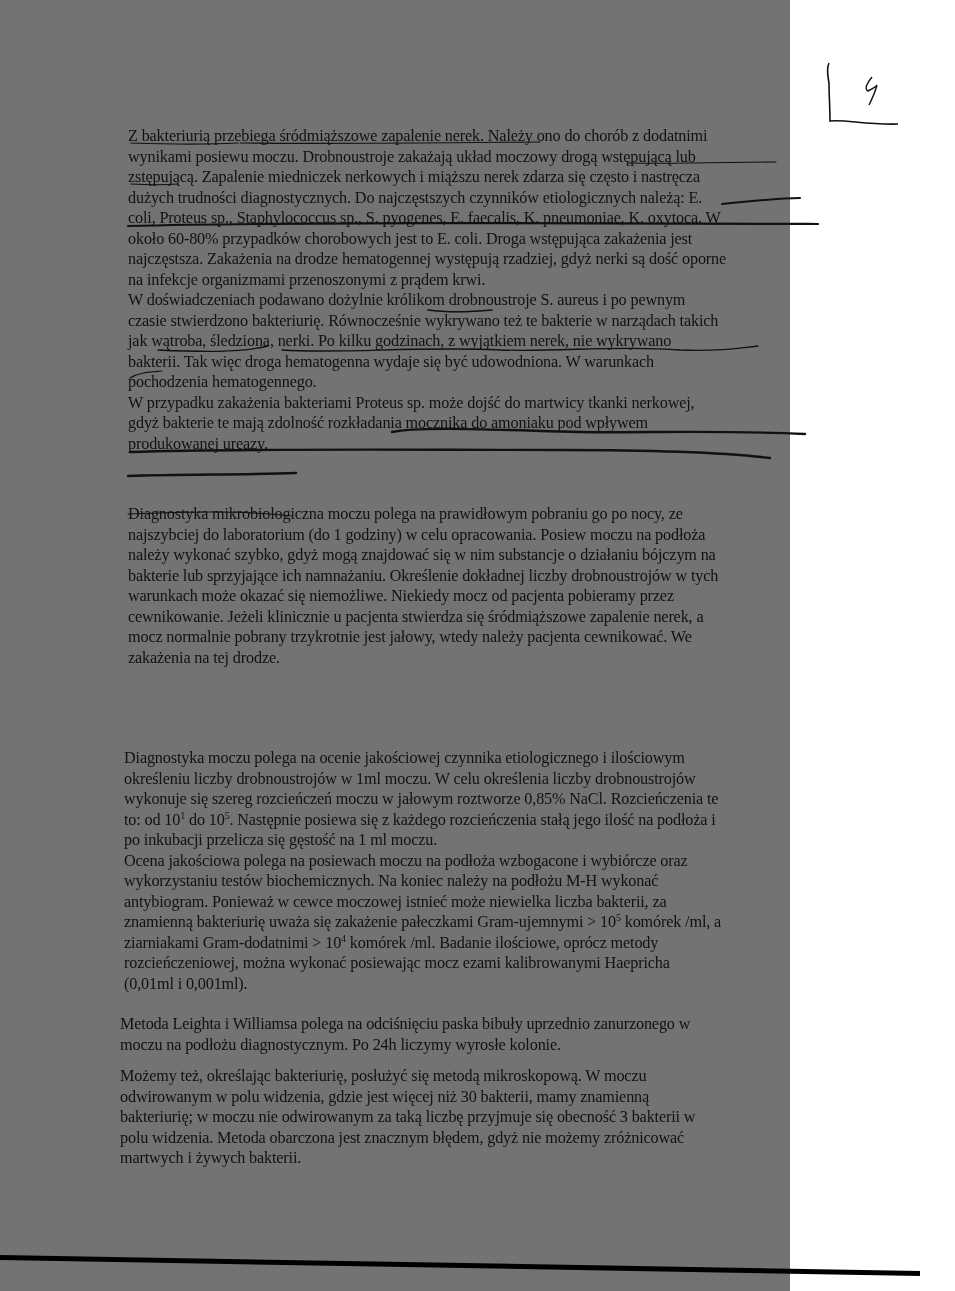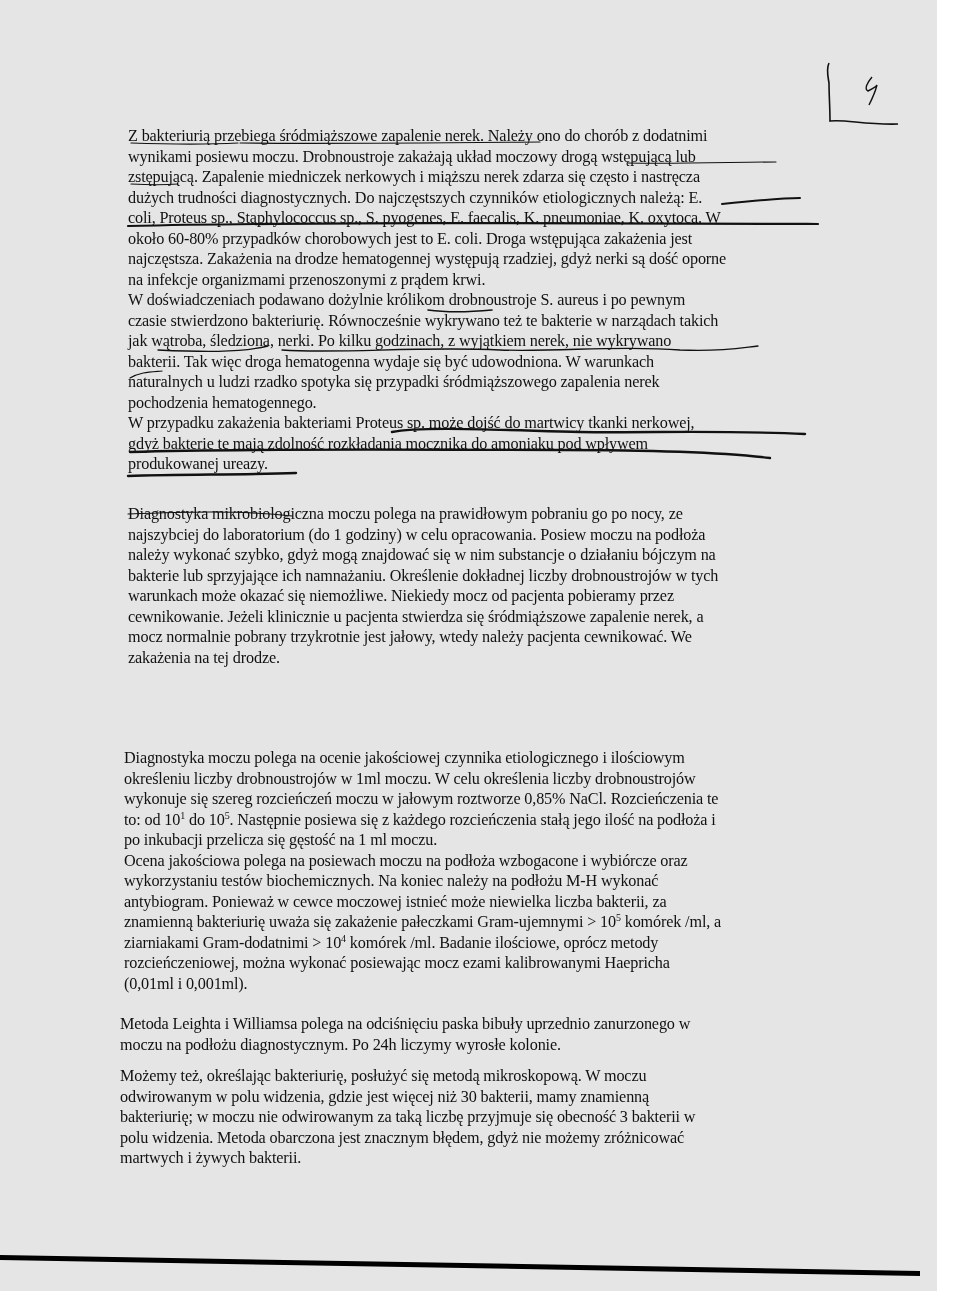--- a/index.html
+++ b/index.html
@@ -1,17 +1,17 @@
 <!DOCTYPE html>
 <html><head>
   <meta charset="utf-8">
   <style>
     html, body { margin: 0; padding: 0; background: #ffffff; }
     body { width: 955px; height: 1291px; position: relative; overflow: hidden; }
-    .page { position: absolute; left: 0; top: 0; width: 937px; height: 1291px; background: #e5e5e5; }
+    .page { position: absolute; left: 0; top: 0; width: 790px; height: 1291px; background: #737373; }
     .text {
       position: absolute;
       left: 128px;
       width: 705px;
       font-family: "Liberation Serif", serif;
       font-size: 16.2px;
       line-height: 20.5px;
       color: #111;
       letter-spacing: -0.15px;
     }
@@ -42,21 +42,20 @@
     <span class="ln">zstępującą. Zapalenie miedniczek nerkowych i miąższu nerek zdarza się często i nastręcza</span>
     <span class="ln">dużych trudności diagnostycznych. Do najczęstszych czynników etiologicznych należą: E.</span>
     <span class="ln">coli, Proteus sp., Staphylococcus sp., S. pyogenes, E. faecalis, K. pneumoniae, K. oxytoca. W</span>
     <span class="ln">około 60-80% przypadków chorobowych jest to E. coli. Droga wstępująca zakażenia jest</span>
     <span class="ln">najczęstsza. Zakażenia na drodze hematogennej występują rzadziej, gdyż nerki są dość oporne</span>
     <span class="ln">na infekcje organizmami przenoszonymi z prądem krwi.</span>
     <span class="ln">W doświadczeniach podawano dożylnie królikom drobnoustroje S. aureus i po pewnym</span>
     <span class="ln">czasie stwierdzono bakteriurię. Równocześnie wykrywano też te bakterie w narządach takich</span>
     <span class="ln">jak wątroba, śledziona, nerki. Po kilku godzinach, z wyjątkiem nerek, nie wykrywano</span>
     <span class="ln">bakterii. Tak więc droga hematogenna wydaje się być udowodniona. W warunkach</span>
-    <span class="ln">naturalnych u ludzi rzadko spotyka się przypadki śródmiąższowego zapalenia nerek</span>
     <span class="ln">pochodzenia hematogennego.</span>
     <span class="ln">W przypadku zakażenia bakteriami Proteus sp. może dojść do martwicy tkanki nerkowej,</span>
     <span class="ln">gdyż bakterie te mają zdolność rozkładania mocznika do amoniaku pod wpływem</span>
     <span class="ln">produkowanej ureazy.</span>
   </div>
 
   <div class="text p2">
     <span class="ln">Diagnostyka mikrobiologiczna moczu polega na prawidłowym pobraniu go po nocy, ze</span>
     <span class="ln">najszybciej do laboratorium (do 1 godziny) w celu opracowania. Posiew moczu na podłoża</span>
     <span class="ln">należy wykonać szybko, gdyż mogą znajdować się w nim substancje o działaniu bójczym na</span>

